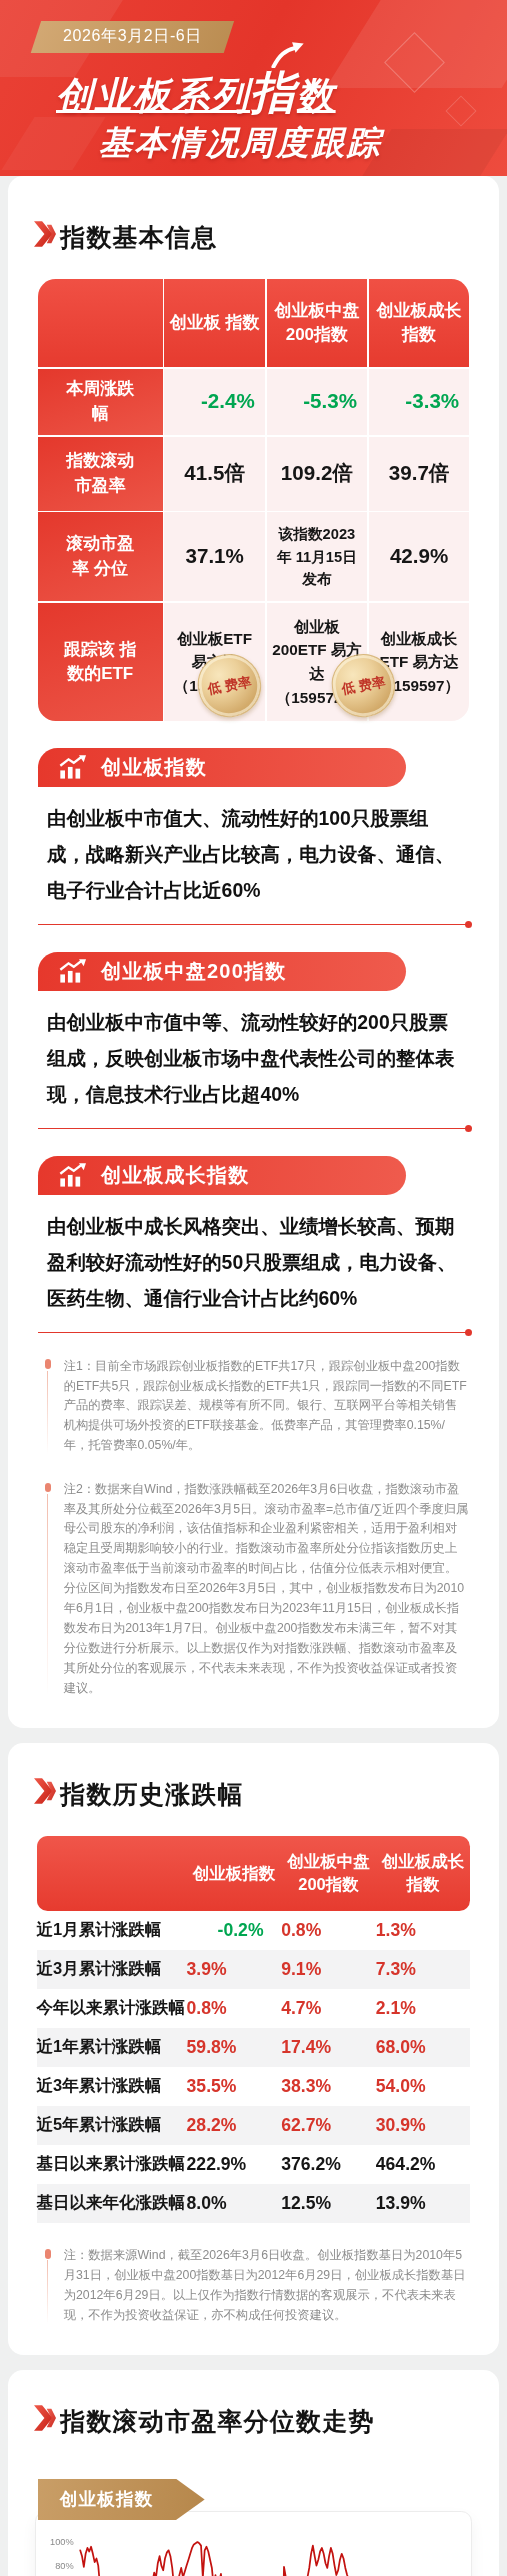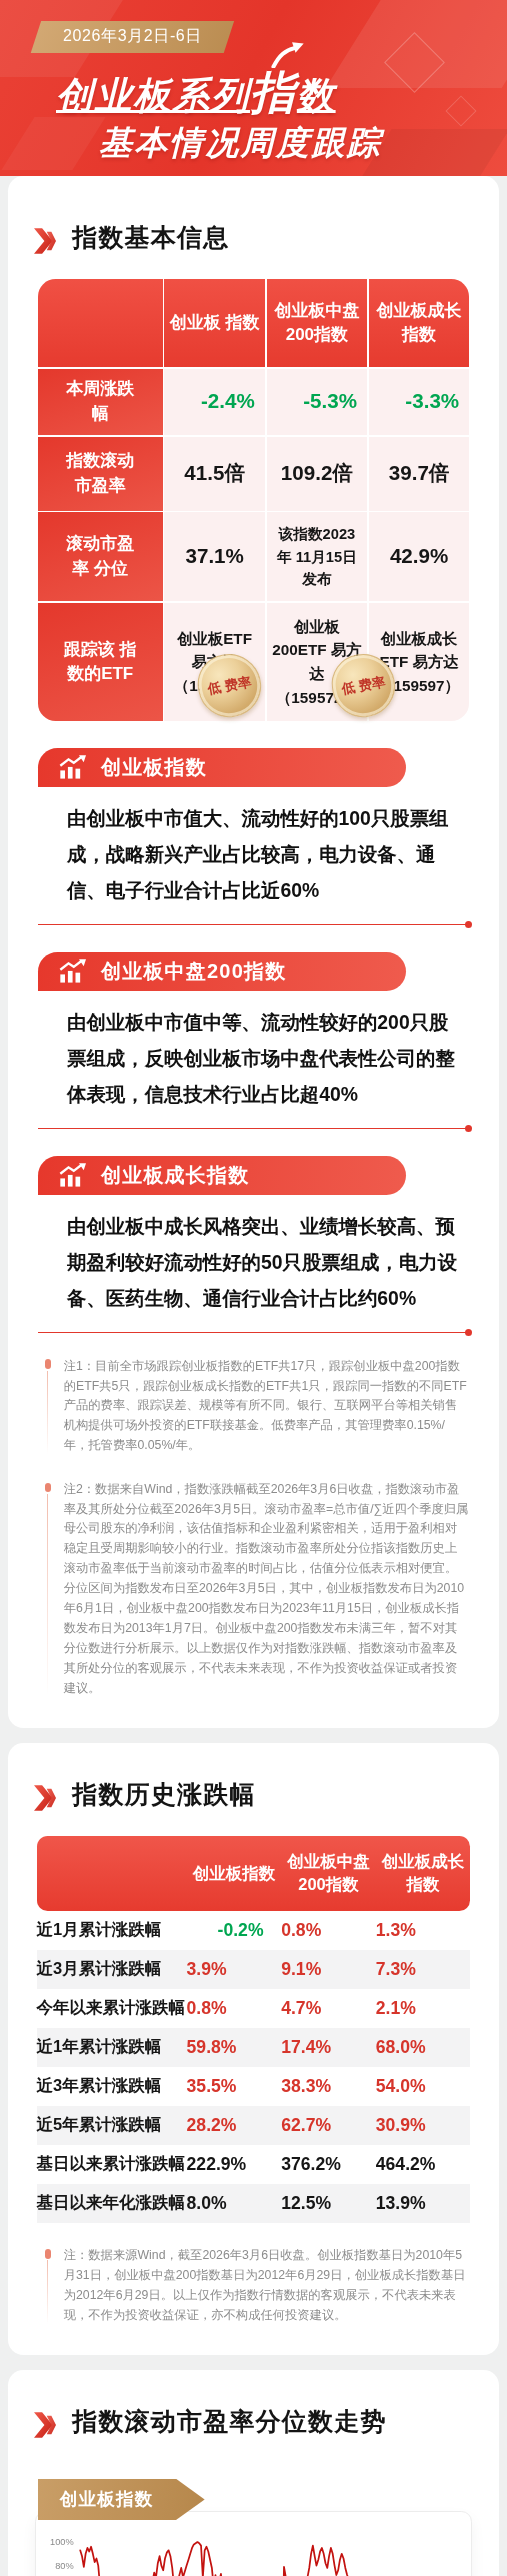--- a/index.html
+++ b/index.html
@@ -24,21 +24,21 @@
   .date-badge{position:absolute;left:36px;top:21px;background:linear-gradient(100deg,#d2a873,#bb8d52);transform:skewX(-18deg);padding:5.3px 27px;}
   .date-badge span{display:inline-block;transform:skewX(18deg);color:#fff;font-size:16px;letter-spacing:0.6px;}
   .hero-title{position:absolute;left:56px;top:63px;color:#fff;font-style:italic;font-weight:900;font-size:37px;letter-spacing:1.8px;white-space:nowrap;text-shadow:0 1.8px 3.5px rgba(120,0,0,.25);text-decoration:underline;}
   .hero-title .zhi{position:relative;display:inline-block;font-size:45px;}
   .zhi-arrow{position:absolute;top:-22px;right:-9.4px;}
   .hero-sub{position:absolute;left:99px;top:121px;color:#fff;font-style:italic;font-weight:900;font-size:33px;letter-spacing:2.4px;white-space:nowrap;text-shadow:0 1.8px 3.5px rgba(120,0,0,.25);}
 
   
   .card{background:#fff;border-radius:15.3px;margin:0 8.2px 15.3px;padding:35px 26px 29px;}
   .card.first{border-radius:0 0 15.3px 15.3px;margin-top:0;padding-top:45px;border-radius:15.3px;}
-  .sec-head{display:flex;align-items:flex-end;gap:16px;margin-bottom:25px;}
+  .sec-head{display:flex;align-items:flex-start;gap:4px;margin-bottom:25px;}
   .sec-title{font-size:25px;font-weight:800;color:#141414;letter-spacing:1.2px;}
 
   
   .info-wrap{position:relative;margin:0 3.5px;}
   .info-table{display:grid;grid-template-columns:125px 1fr 1fr 1fr;grid-template-rows:88px 66px 74px 89px 118px;gap:1.8px;border-radius:17.6px;overflow:hidden;}
   .info-table>div{display:flex;align-items:center;justify-content:center;text-align:center;}
   .ith{background:linear-gradient(180deg,#f05044,#e63b2f);color:#fff;font-weight:800;font-size:17px;line-height:1.4;}
   .itl{background:linear-gradient(160deg,#e4382c,#ec5547);color:#fff;font-weight:800;font-size:17px;line-height:1.45;padding:0 21px;}
   .itc{background:#fcf0f0;font-weight:800;font-size:20.6px;color:#161616;line-height:1.5;padding:0 4.7px;}
   .itc.small{font-size:14.7px;line-height:1.55;}
@@ -54,21 +54,21 @@
   .seal.s-a{left:160px;bottom:4.7px;}
   .seal.s-b{left:294px;bottom:4.7px;}
 
   
   .desc-card{margin:27px 3.5px 0;}
   .desc-head{display:flex;align-items:center;gap:15.3px;width:76%;height:39px;padding:0 20px;
     background:linear-gradient(95deg,#e6382c,#ef5b4d);border-radius:20px 20px 20px 0;}
   .desc-title{color:#fff;font-weight:800;font-size:20px;letter-spacing:1.2px;}
   .desc-body{position:relative;border-bottom:1.2px solid #e2372c;padding:14px 3.5px 15.3px 9.4px;}
   .desc-body:after{content:'';position:absolute;right:-2.9px;bottom:-4.1px;width:7px;height:7px;border-radius:50%;background:#e2372c;}
-  .desc-text{font-size:19.4px;font-weight:700;color:#111;line-height:1.85;margin-left:20px;}
+  .desc-text{font-size:19.4px;font-weight:700;color:#111;line-height:1.85;}
 
   
   .note{position:relative;margin:23.5px 3.5px 0;padding-left:26px;font-size:12.3px;color:#8c8c8c;line-height:1.62;}
   .note:before{content:'';position:absolute;left:7px;top:2.9px;width:6.5px;height:9.4px;border-radius:3.5px;background:#ea8570;}
   .note:after{content:'';position:absolute;left:9.4px;top:14px;bottom:2.4px;width:1.2px;background:linear-gradient(#f2bcac,rgba(242,188,172,0));}
 
   
   .hist-table{margin:0 2.4px;}
   .hist-head{display:grid;grid-template-columns:150px 1fr 1fr 1fr;align-items:center;height:75px;
     background:linear-gradient(180deg,#f0564a,#e63b2f);border-radius:10.6px;color:#fff;font-weight:800;font-size:16.5px;text-align:center;line-height:1.4;}

